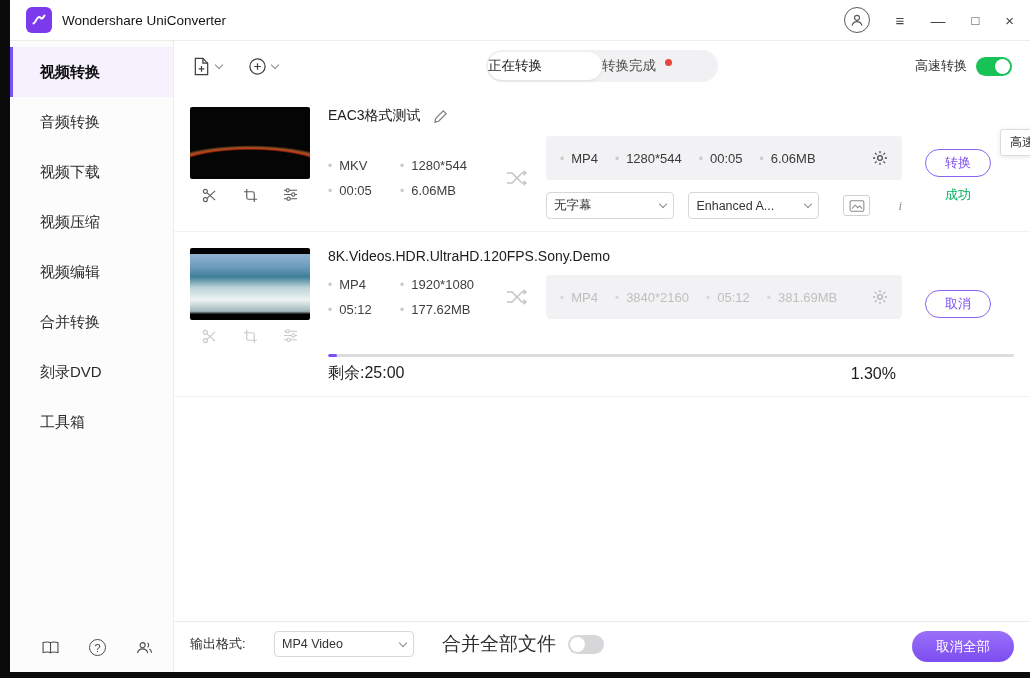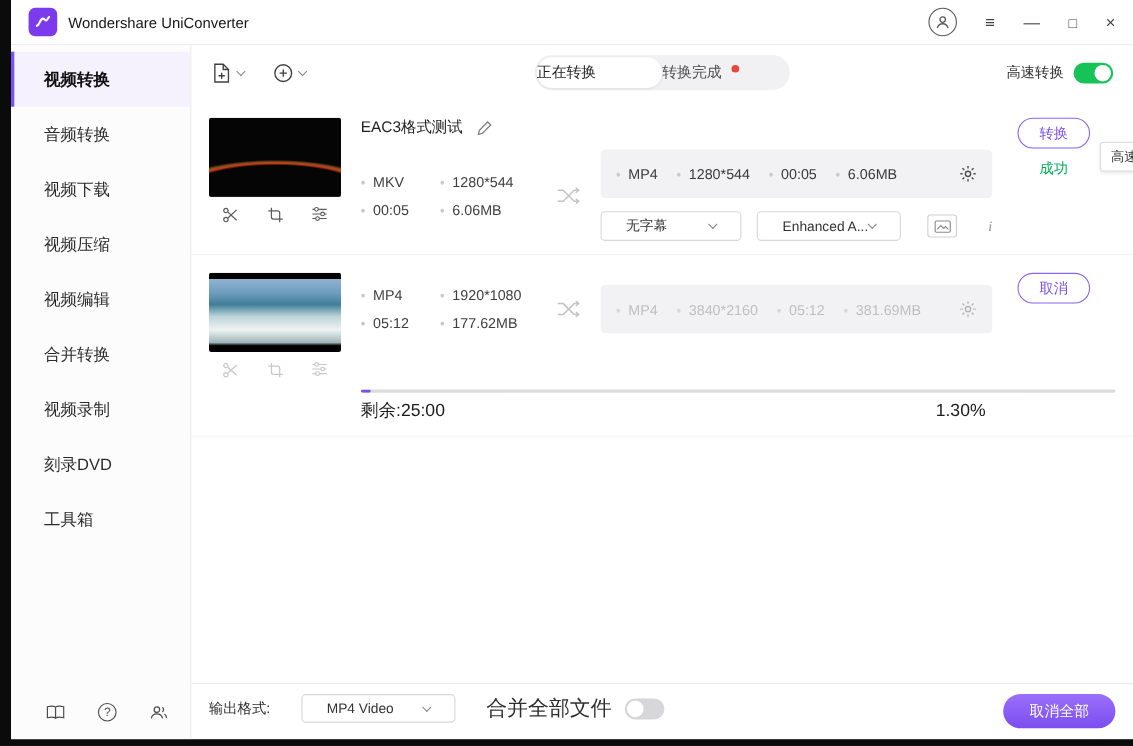--- a/index.html
+++ b/index.html
@@ -62,28 +62,28 @@
   .src-meta { width:178px; flex:0 0 178px; display:grid; grid-template-columns:72px auto; row-gap:10px; font-size:13px; color:#3f3f3f; align-content:center; }
   .dot-item::before { content:"•"; color:#c9c9c9; margin-right:7px; font-size:12px; }
   .shuffle-wrap { display:flex; align-items:center; color:#c4c4c4; margin:0 16px 0 0; }
   .right-stack { flex:1; max-width:356px; }
   .out-box { background:#f2f2f4; border-radius:4px; height:44px; display:flex; align-items:center; padding:0 14px; gap:17px; font-size:13px; color:#3a3a3a; }
   .out-box .gear { margin-left:auto; color:#4f4f4f; display:flex; cursor:default; }
   .out-box.disabled { color:#bfbfbf; }
   .out-box.disabled .dot-item::before { color:#d8d8d8; }
   .out-box.disabled .gear { color:#b5b5b5; }
   .select-row { display:flex; align-items:center; margin-top:12px; gap:14px; }
-  .select { height:27px; background:#fff; border:1px solid #d7d7d7; border-radius:4px; display:flex; align-items:center; padding:0 22px; font-size:12.5px; color:#333; cursor:default; }
+  .select { height:27px; background:#fff; border:1px solid #d7d7d7; border-radius:4px; display:flex; align-items:center; padding:0 7px; font-size:12.5px; color:#333; cursor:default; }
   .select .chev { margin-left:auto; }
   .sel-sub { width:130px; }
   .sel-aud { width:132px; }
   .preview-btn { width:28px; height:21px; border:1px solid #cfcfcf; border-radius:3px; display:flex; align-items:center; justify-content:center; color:#8a8a8a; margin-left:10px; cursor:default; }
   .info-i { color:#8d8d8d; font-size:13px; margin-left:14px; font-family:"Liberation Serif",serif; font-style:italic; }
   .action-col { width:112px; flex:0 0 112px; display:flex; flex-direction:column; align-items:center; }
-  .pill-btn { width:66px; height:28px; border:1px solid #8a63f3; border-radius:15px; background:#fff; color:#7a4df2; font-size:13px; display:flex; align-items:center; justify-content:center; cursor:default; }
+  .pill-btn { margin-top:42px; width:66px; height:28px; border:1px solid #8a63f3; border-radius:15px; background:#fff; color:#7a4df2; font-size:13px; display:flex; align-items:center; justify-content:center; cursor:default; }
   .status-ok { margin-top:9px; font-size:13px; color:#00b05a; }
 
   .progress-sec { margin-left:138px; margin-top:10px; }
   .progress-track { height:3px; background:#dcdcde; border-radius:2px; position:relative; overflow:hidden; }
   .progress-fill { position:absolute; left:0; top:0; bottom:0; background:#7a52f4; border-radius:2px; }
   .progress-labels { display:flex; align-items:center; margin-top:6px; font-size:16px; color:#1c1c1c; }
   .pct { margin-left:auto; margin-right:118px; }
 
   
   .footer { margin-top:auto; border-top:1px solid #ebebeb; padding:9px 16px 10px 16px; display:flex; }
@@ -126,21 +126,20 @@
 
   <div class="main">
 
     <div class="sidebar">
       <div class="side-item active">视频转换</div>
       <div class="side-item">音频转换</div>
       <div class="side-item">视频下载</div>
       <div class="side-item">视频压缩</div>
       <div class="side-item">视频编辑</div>
       <div class="side-item">合并转换</div>
-      <div class="side-item">视频录制</div>
       <div class="side-item">刻录DVD</div>
       <div class="side-item">工具箱</div>
       <div class="side-footer">
         <span>
           <svg viewBox="0 0 18 14" width="17" height="13">
               <path d="M9 2C7.5.8 4.5.8 1 1.6v10.8c3.5-.8 6.5-.8 8 .4 1.5-1.2 4.5-1.2 8-.4V1.6C13.5.8 10.5.8 9 2z" fill="none" stroke="currentColor" stroke-width="1.2"></path>
               <path d="M9 2v10.8" stroke="currentColor" stroke-width="1.2"></path>
             </svg>
         </span>
         <span class="circle-q">?</span>
@@ -309,20 +308,23 @@
                   <svg viewBox="0 0 16 14" width="15" height="13">
                     <path d="M1 2.5h14M1 7h14M1 11.5h14" stroke="currentColor" stroke-width="1.1"></path>
                     <circle cx="5" cy="2.5" r="1.8" fill="#fff" stroke="currentColor" stroke-width="1.1"></circle>
                     <circle cx="11" cy="7" r="1.8" fill="#fff" stroke="currentColor" stroke-width="1.1"></circle>
                     <circle cx="6" cy="11.5" r="1.8" fill="#fff" stroke="currentColor" stroke-width="1.1"></circle>
                   </svg>
                 </span>
             </div>
           </div>
           <div class="info-col">
+            <div class="title-row">
+              <span class="task-title">8K.Videos.HDR.UltraHD.120FPS.Sony.Demo</span>
+            </div>
             <div class="body-row">
               <div class="src-meta">
                 <span class="dot-item">MP4</span>
                 <span class="dot-item">1920*1080</span>
                 <span class="dot-item">05:12</span>
                 <span class="dot-item">177.62MB</span>
               </div>
               <div class="shuffle-wrap">
                 <svg viewBox="0 0 24 16" width="24" height="16">
                     <path d="M1 3h5l10 10h4" fill="none" stroke="currentColor" stroke-width="1.4"></path>

